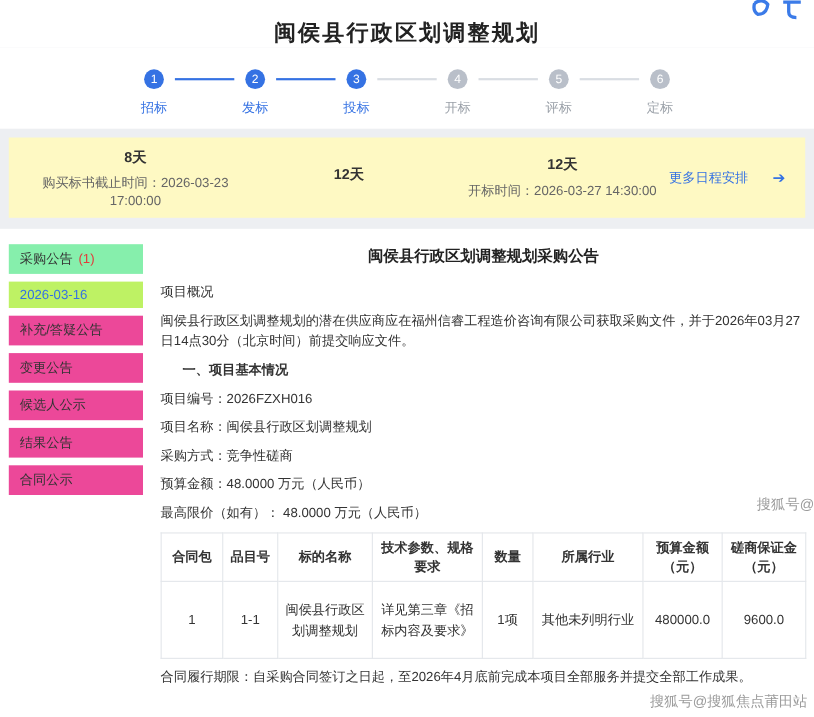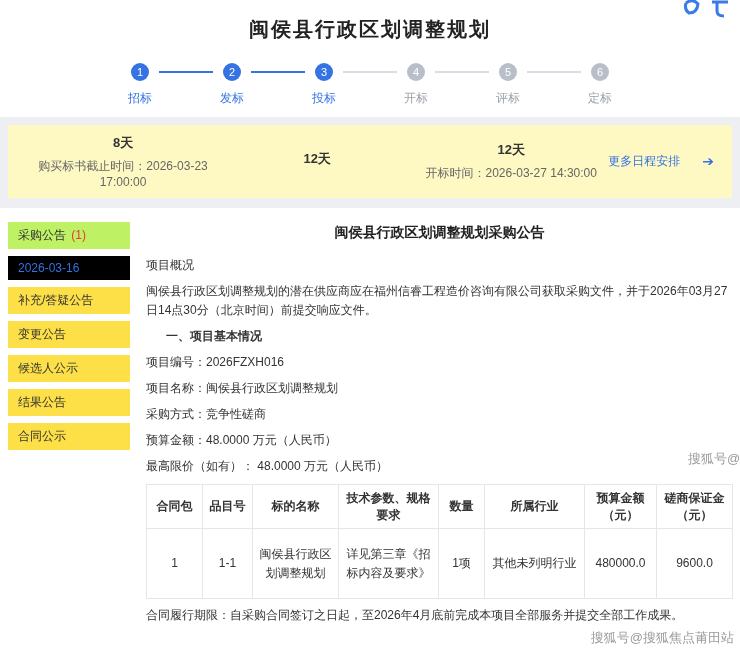--- a/index.html
+++ b/index.html
@@ -30,23 +30,23 @@
     padding:9px 18px; min-height:50px; }
   .sch-item { flex:1; text-align:center; }
   .sch-days { font-weight:bold; color:#333; font-size:13px; margin-bottom:6px; }
   .sch-line { font-size:12px; color:#666; }
   .more-link { color:#3572e3; font-size:12px; white-space:nowrap; cursor:pointer; display:flex; align-items:flex-start; gap:22px; }
   .more-link .arrow { font-size:14px; }
 
   
   .main { background:#fff; margin-top:10px; padding:14px 8px 0; display:flex; min-height:458px; }
   .sidebar { width:122px; flex-shrink:0; }
-  .side-item { background:#fde047; color:#333; font-size:12px; padding:5px 10px; margin-bottom:7px; cursor:pointer; }
-  .side-item.plain { background:#bef264; }
-  .side-item.selected { background:#000000; color:#3572e3; }
+  .side-item { background:#ec4899; color:#333; font-size:12px; padding:5px 10px; margin-bottom:7px; cursor:pointer; }
+  .side-item.plain { background:#86efac; }
+  .side-item.selected { background:#bef264; color:#3572e3; }
   .side-item .count { color:#e23b3b; margin-left:2px; }
 
   .content { flex:1; padding:0 12px 0 16px; }
   .c-title { text-align:center; font-weight:bold; font-size:14px; color:#222; margin:2px 0 14px; }
   .c-line { font-size:12px; color:#333; line-height:19px; margin:7px 0; }
   .c-line.bold { font-weight:bold;margin-left:20px; }
 
   table { width:100%; border-collapse:collapse; margin:8px 0 6px; table-layout:fixed; }
   th,td { border:1px solid #e3e6ea; font-size:12px; text-align:center; padding:4px 4px;
     color:#333; vertical-align:middle; }

